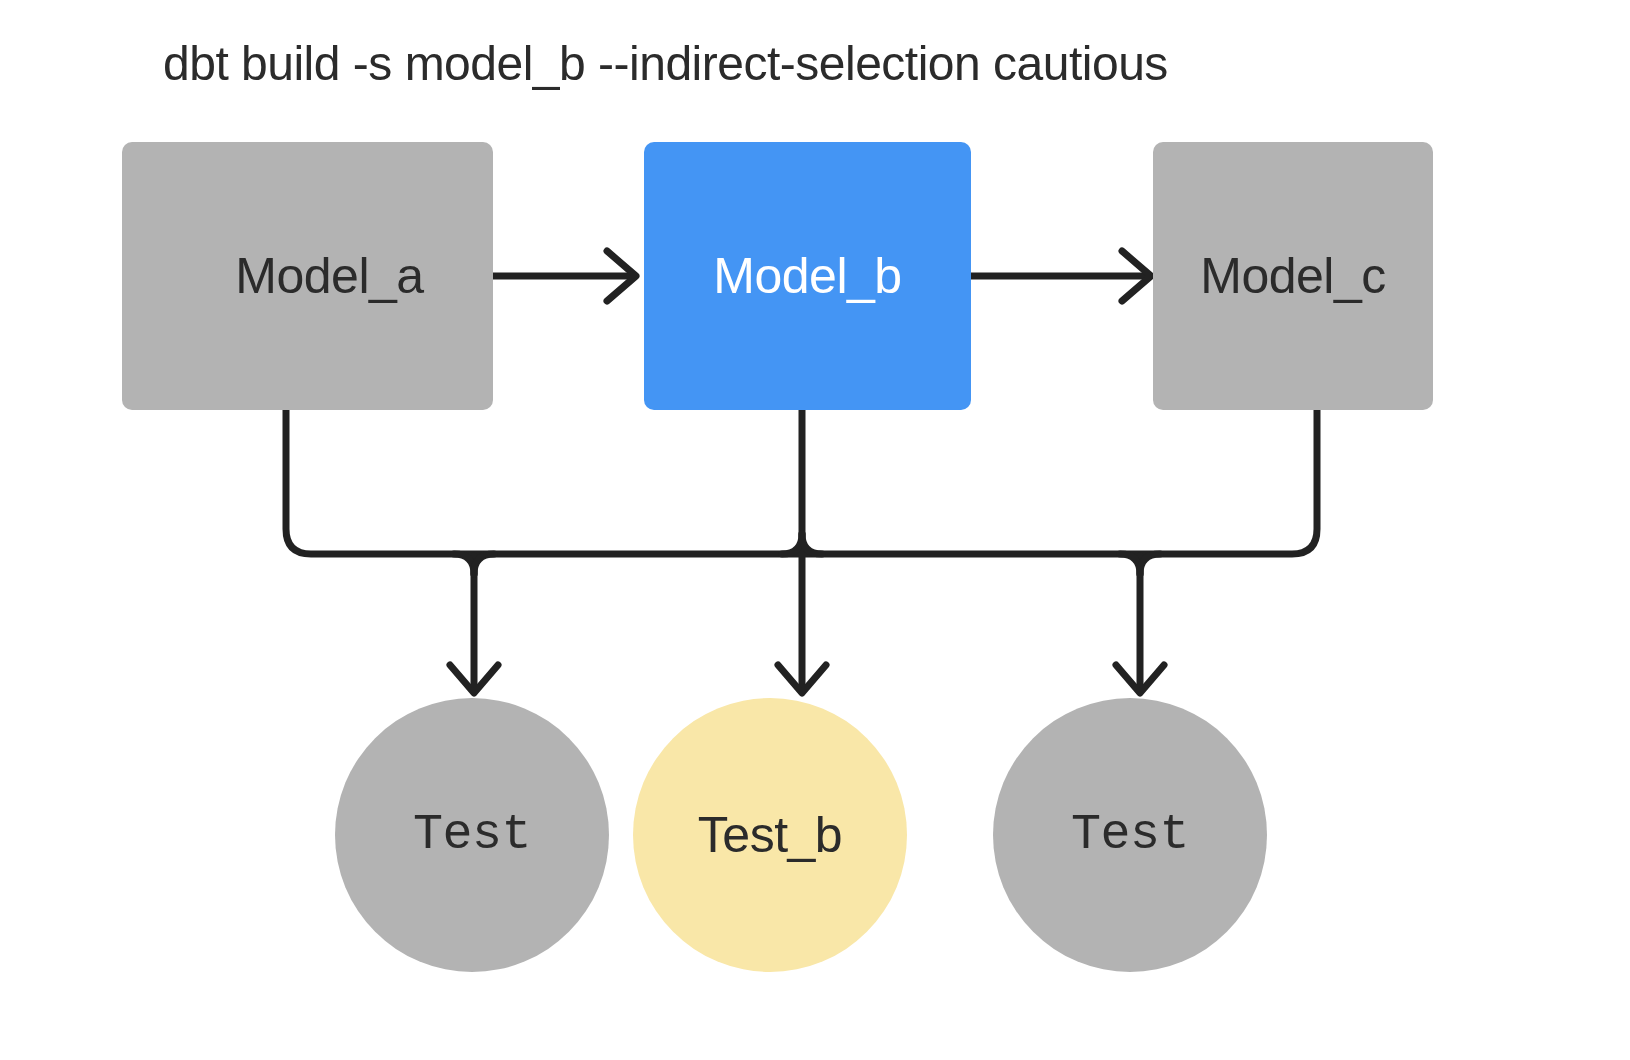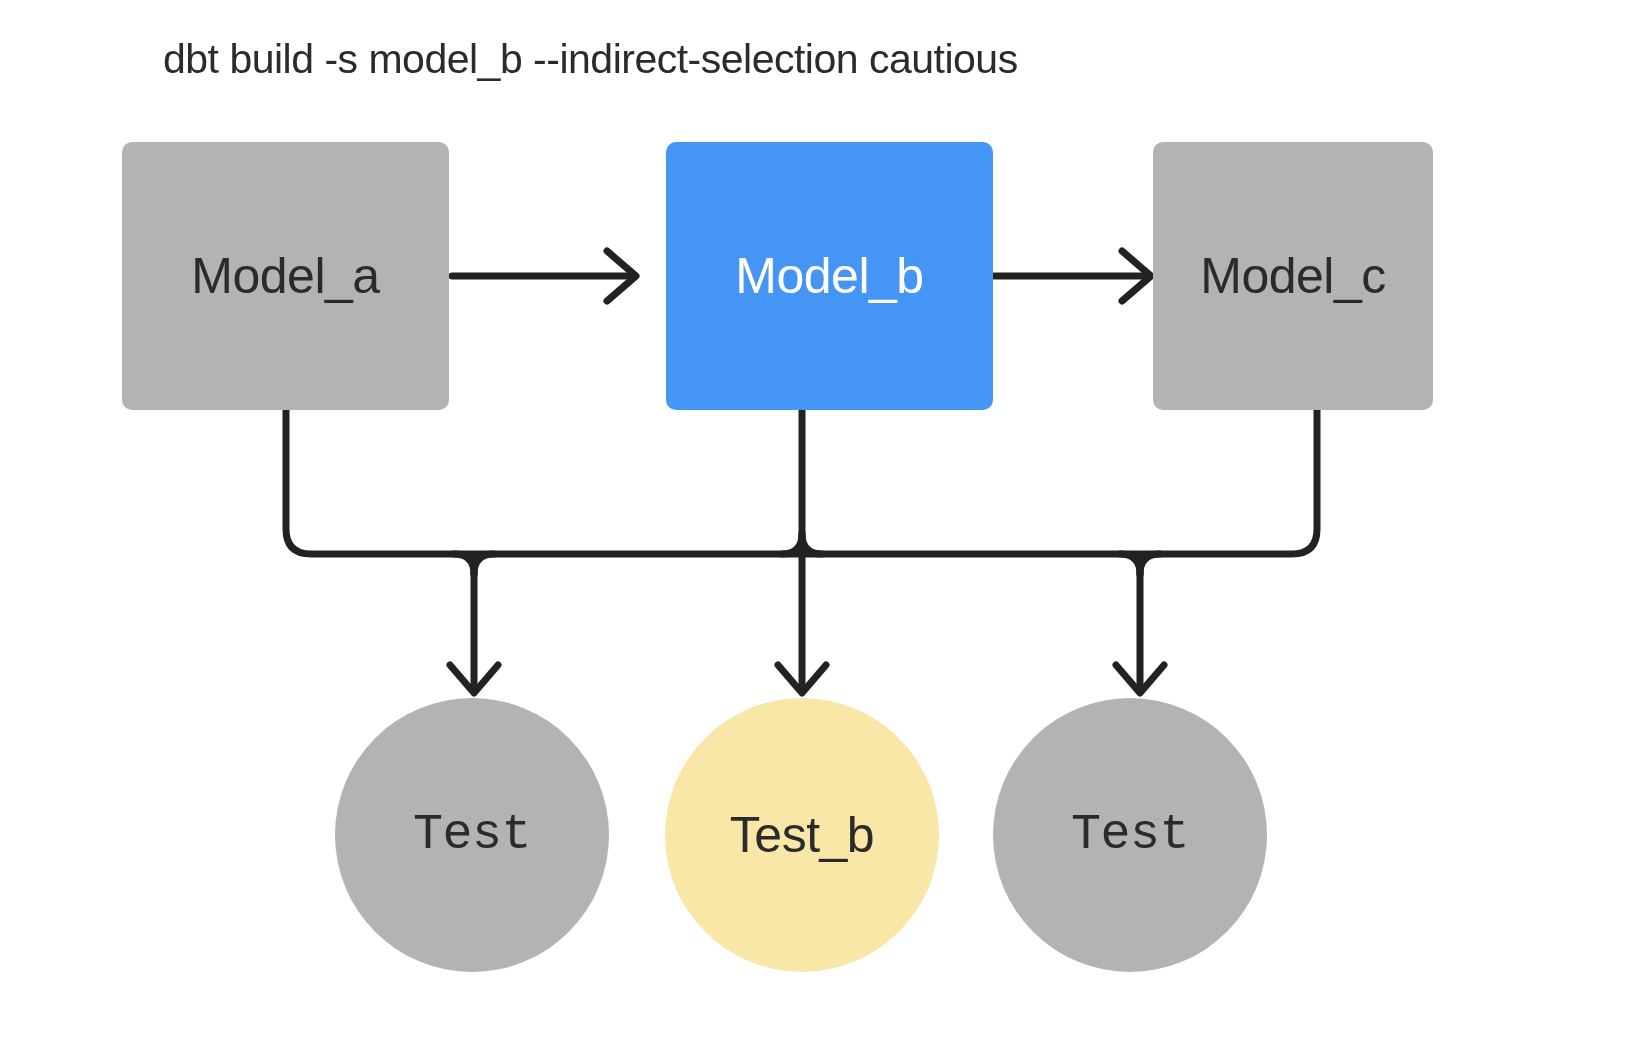--- a/index.html
+++ b/index.html
@@ -20,52 +20,52 @@
   }
   .canvas{
     position:relative;
     width:1630px;height:1060px;
     background:var(--background);
     overflow:hidden;
   }
   .title{
     position:absolute;
     left:163px;top:36px;
-    font-size:41px;
+    font-size:48px;
     letter-spacing:-0.5px;
     color:var(--text-dark);
     white-space:nowrap;
   }
   .node-box{
     position:absolute;
     width:327px;height:268px;
     border-radius:10px;
     display:flex;align-items:center;justify-content:center;
     font-size:50px;
     letter-spacing:-0.5px;
   }
   .node-box.selected{background:var(--model-selected);color:var(--text-light);}
   .node-box.unselected{background:var(--model-default);color:var(--text-dark);}
-  #node-model-a{left:122px;top:142px;}
-  #node-model-b{left:666px;top:142px;text-align:center;}
+  #node-model-a{left:122px;top:142px;padding-left:44px;}
+  #node-model-b{left:644px;top:142px;text-align:center;}
   #node-model-c{left:1153px;top:142px;width:280px;}
   .node-circle{
     position:absolute;
     width:274px;height:274px;
     border-radius:50%;
     display:flex;align-items:center;justify-content:center;
     font-size:50px;
     letter-spacing:-0.5px;
     color:var(--text-dark);
     text-align:center;
   }
   .node-circle.default{background:var(--test-default);font-family:Liberation Mono, monospace;}
   .node-circle.indirect{background:var(--test-indirect);}
   #node-test-ab{left:335px;top:698px;}
-  #node-test-b{left:665px;top:698px;text-align:right;}
+  #node-test-b{left:633px;top:698px;text-align:right;}
   #node-test-bc{left:993px;top:698px;}
   .circle-label{line-height:84px;}
   .edges{
     position:absolute;left:0;top:0;
     width:1630px;height:1060px;
     pointer-events:none;
   }
   .edges path{
     stroke:var(--line);
     stroke-width:7;

